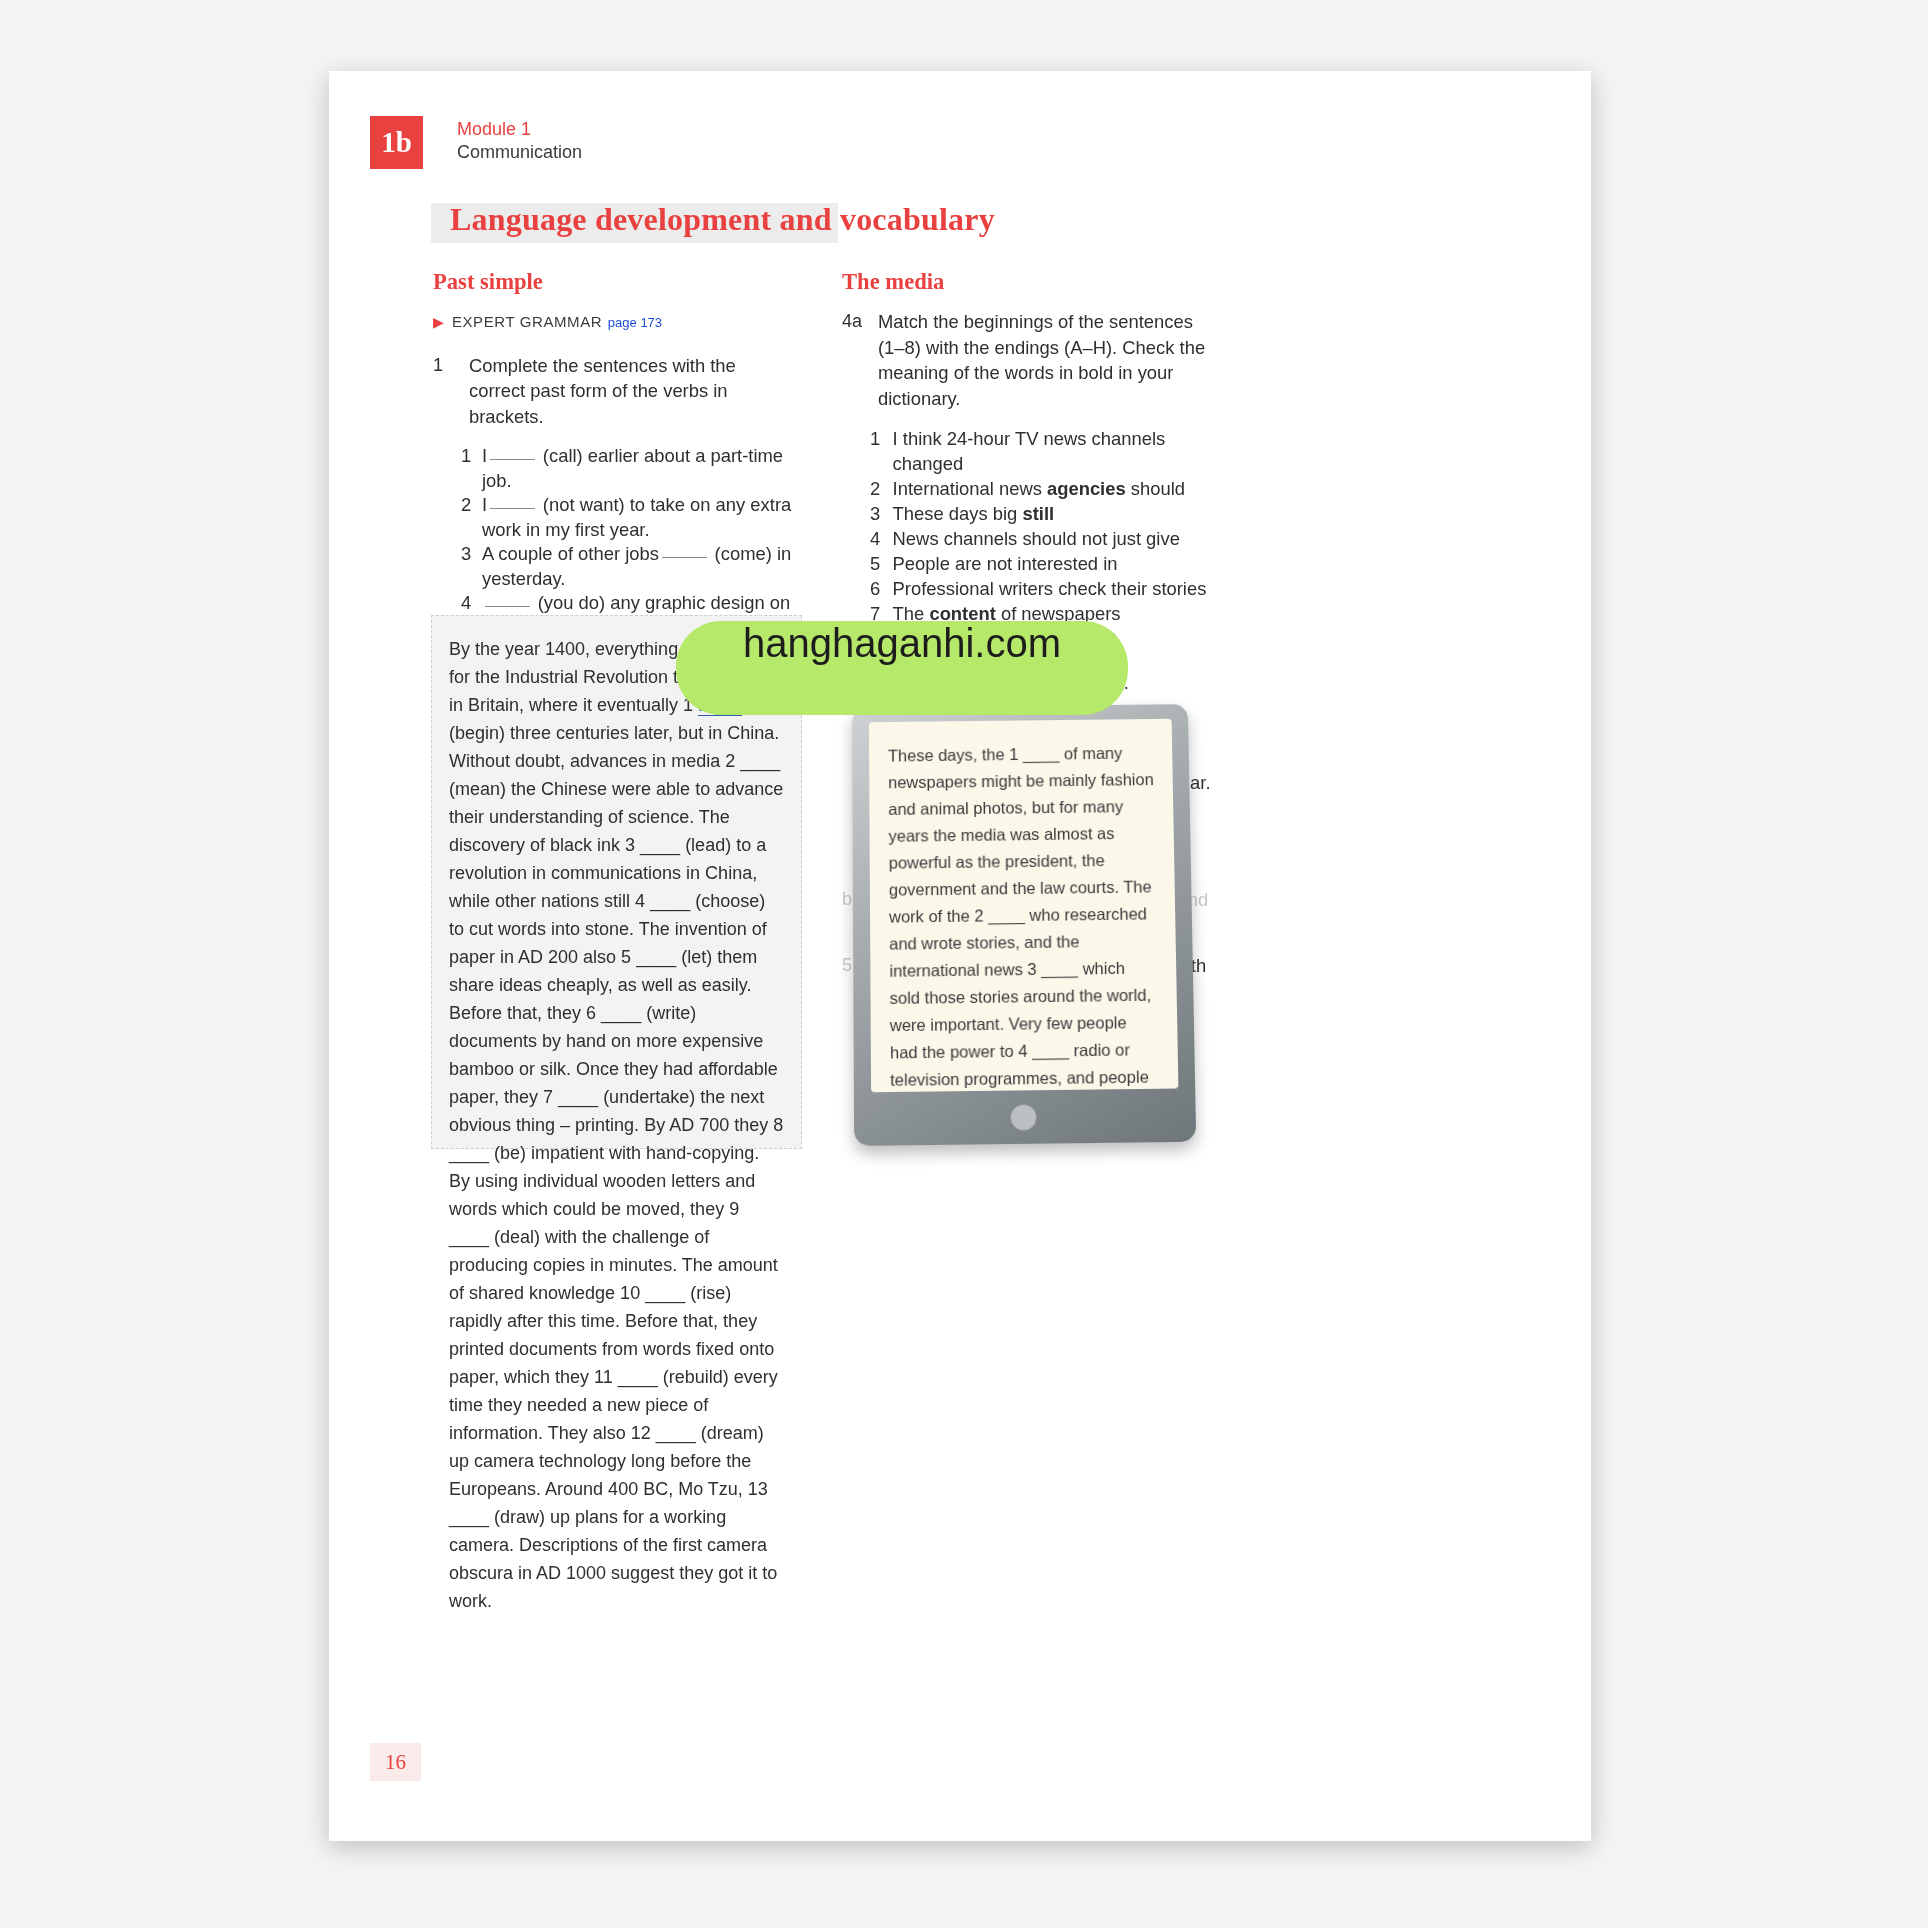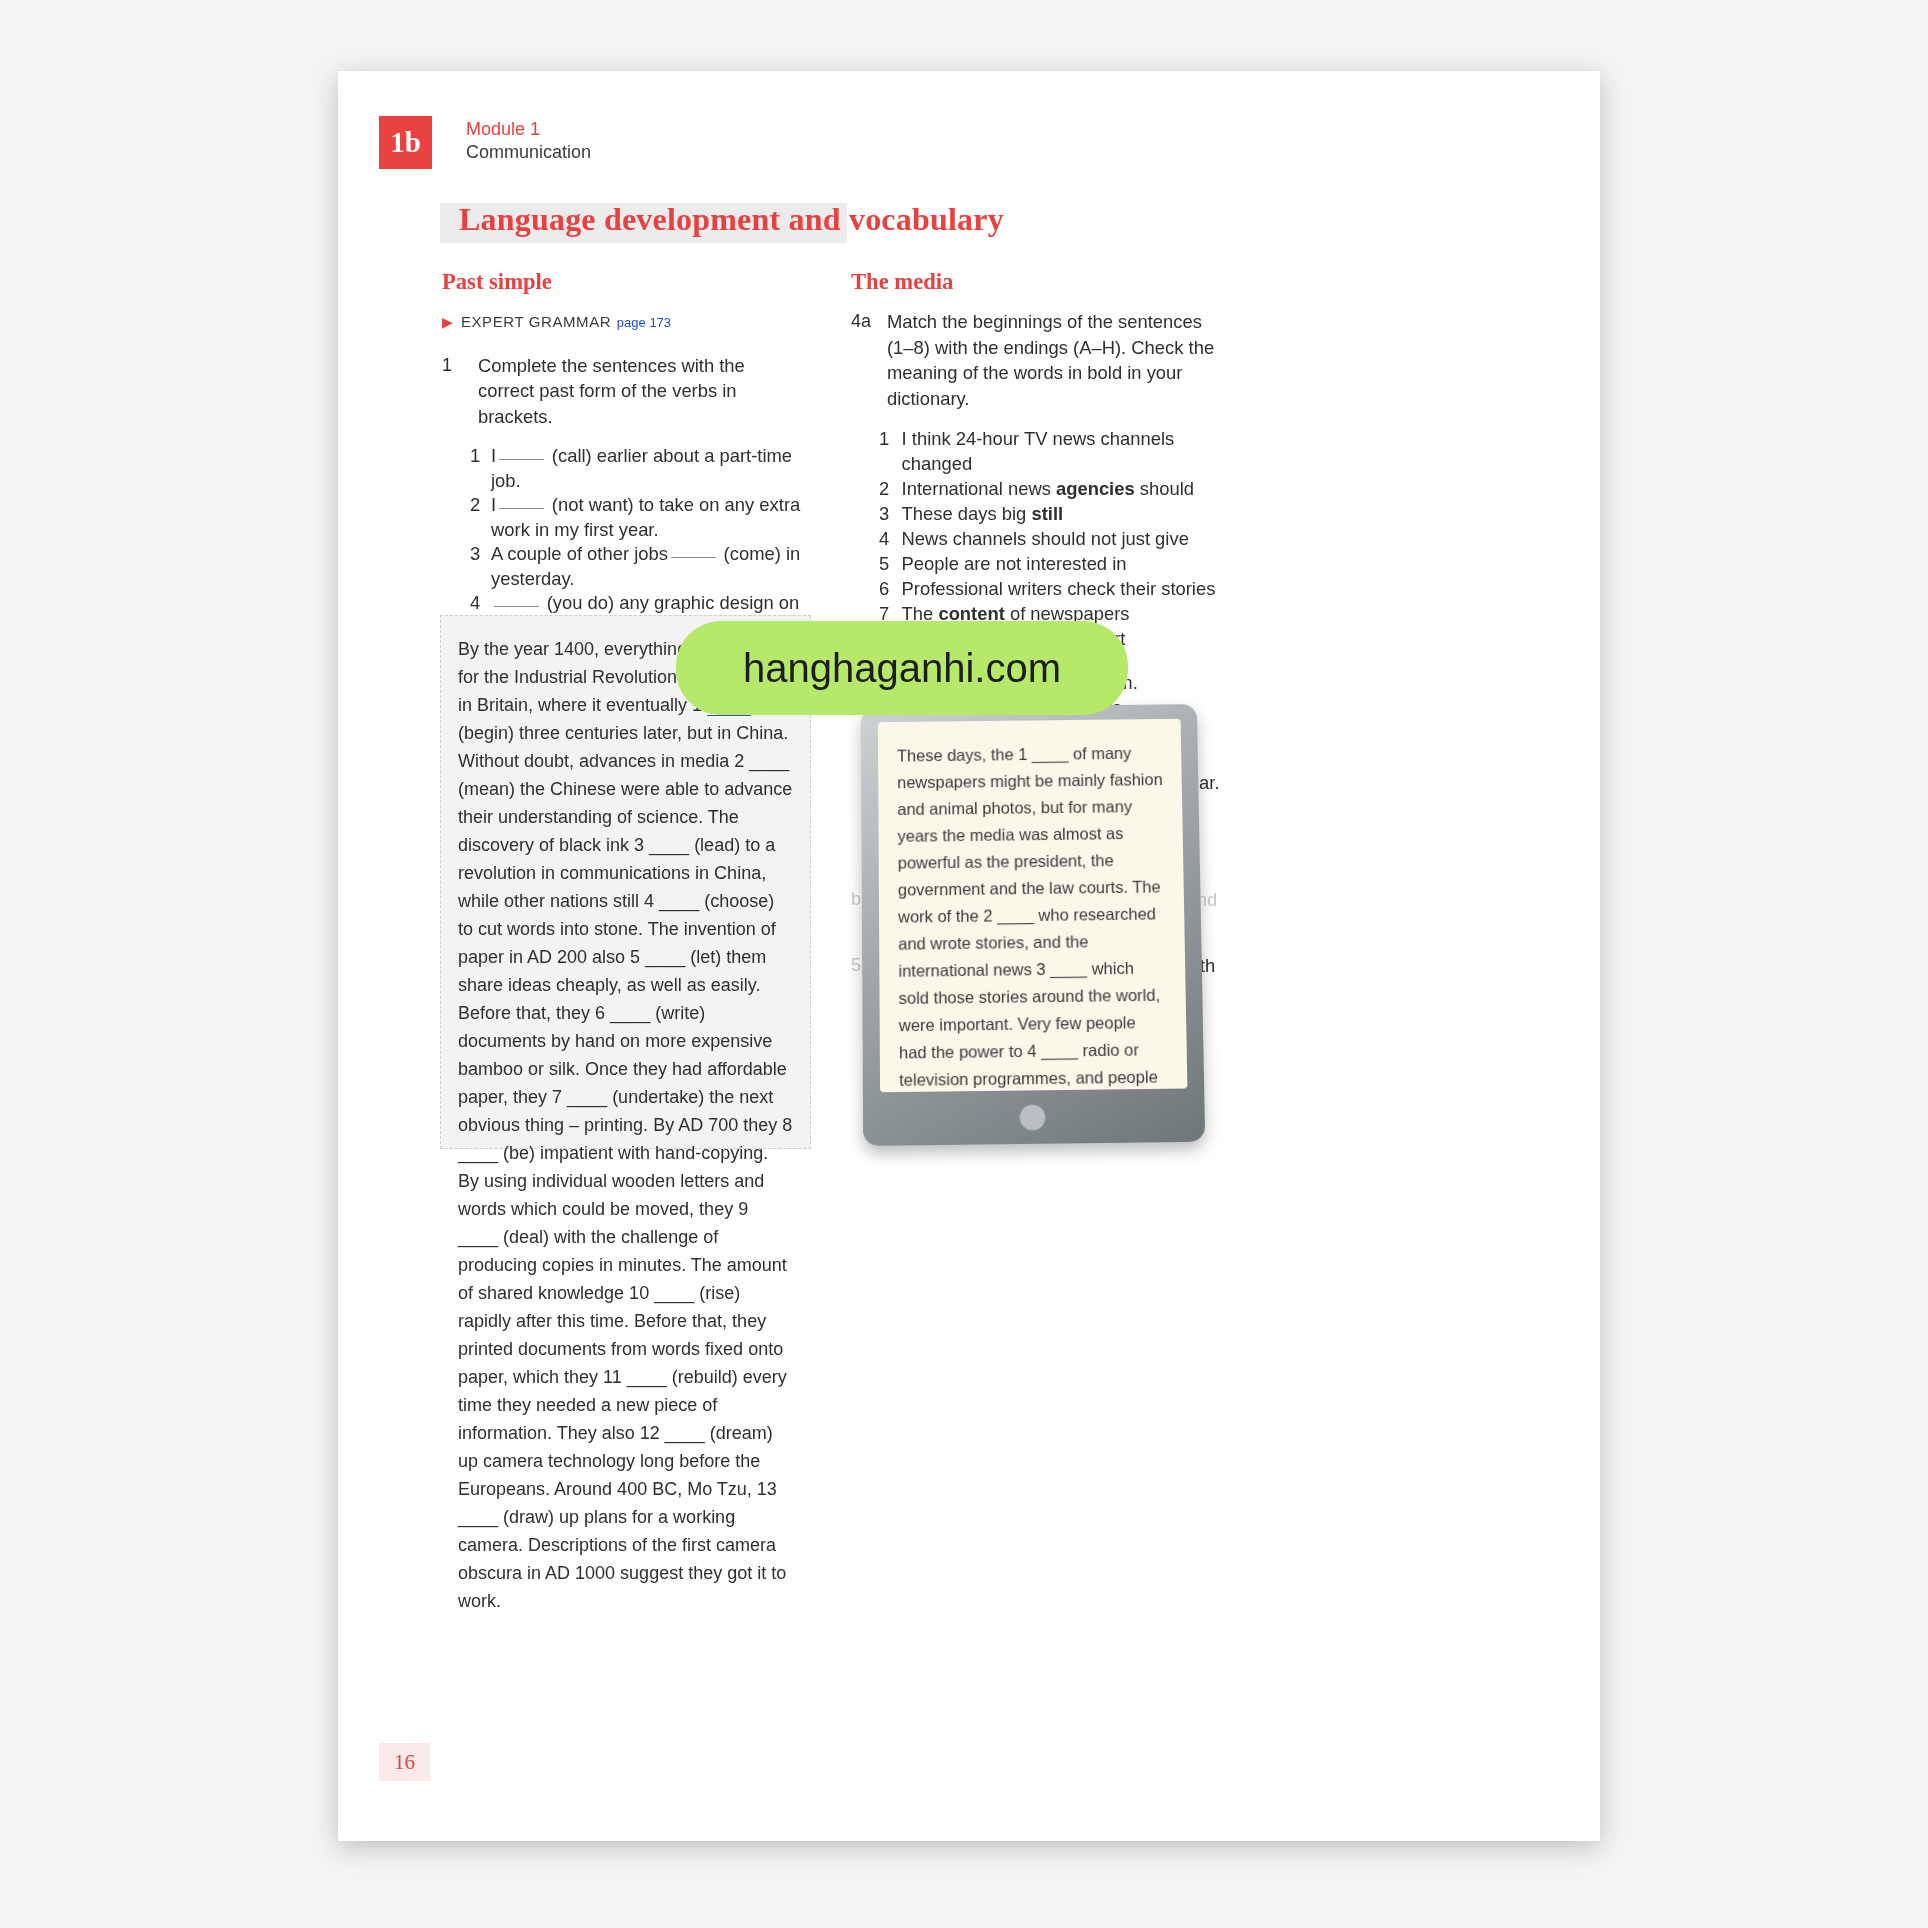--- a/index.html
+++ b/index.html
@@ -12,21 +12,21 @@
   }
   #stage {
     position: relative;
     width: 1928px;
     height: 1928px;
     background: #f4f4f4;
     overflow: hidden;
   }
   .page {
     position: absolute;
-    left: 338px;
+    left: 329px;
     top: 71px;
     width: 1262px;
     height: 1770px;
     background: #ffffff;
     box-shadow: 0 5.6px 24.5px rgba(0,0,0,0.22);
   }
   
   .hdr {
     position: absolute;
     left: 41px;
@@ -244,21 +244,20 @@
   
   .watermark {
     position: absolute;
     left: 676px;
     top: 621px;
     width: 452px;
     height: 94px;
     background: #b6e86a;
     border-radius: 45px;
     display: flex;
-    align-items: center;
     justify-content: center;
     z-index: 50;
   }
   .watermark span {
     font-size: 40px;
     color: #1d1d1d;
     font-family: "Liberation Sans", sans-serif;
   }
   .faded { color: #c9c9c9; }
 </style>

